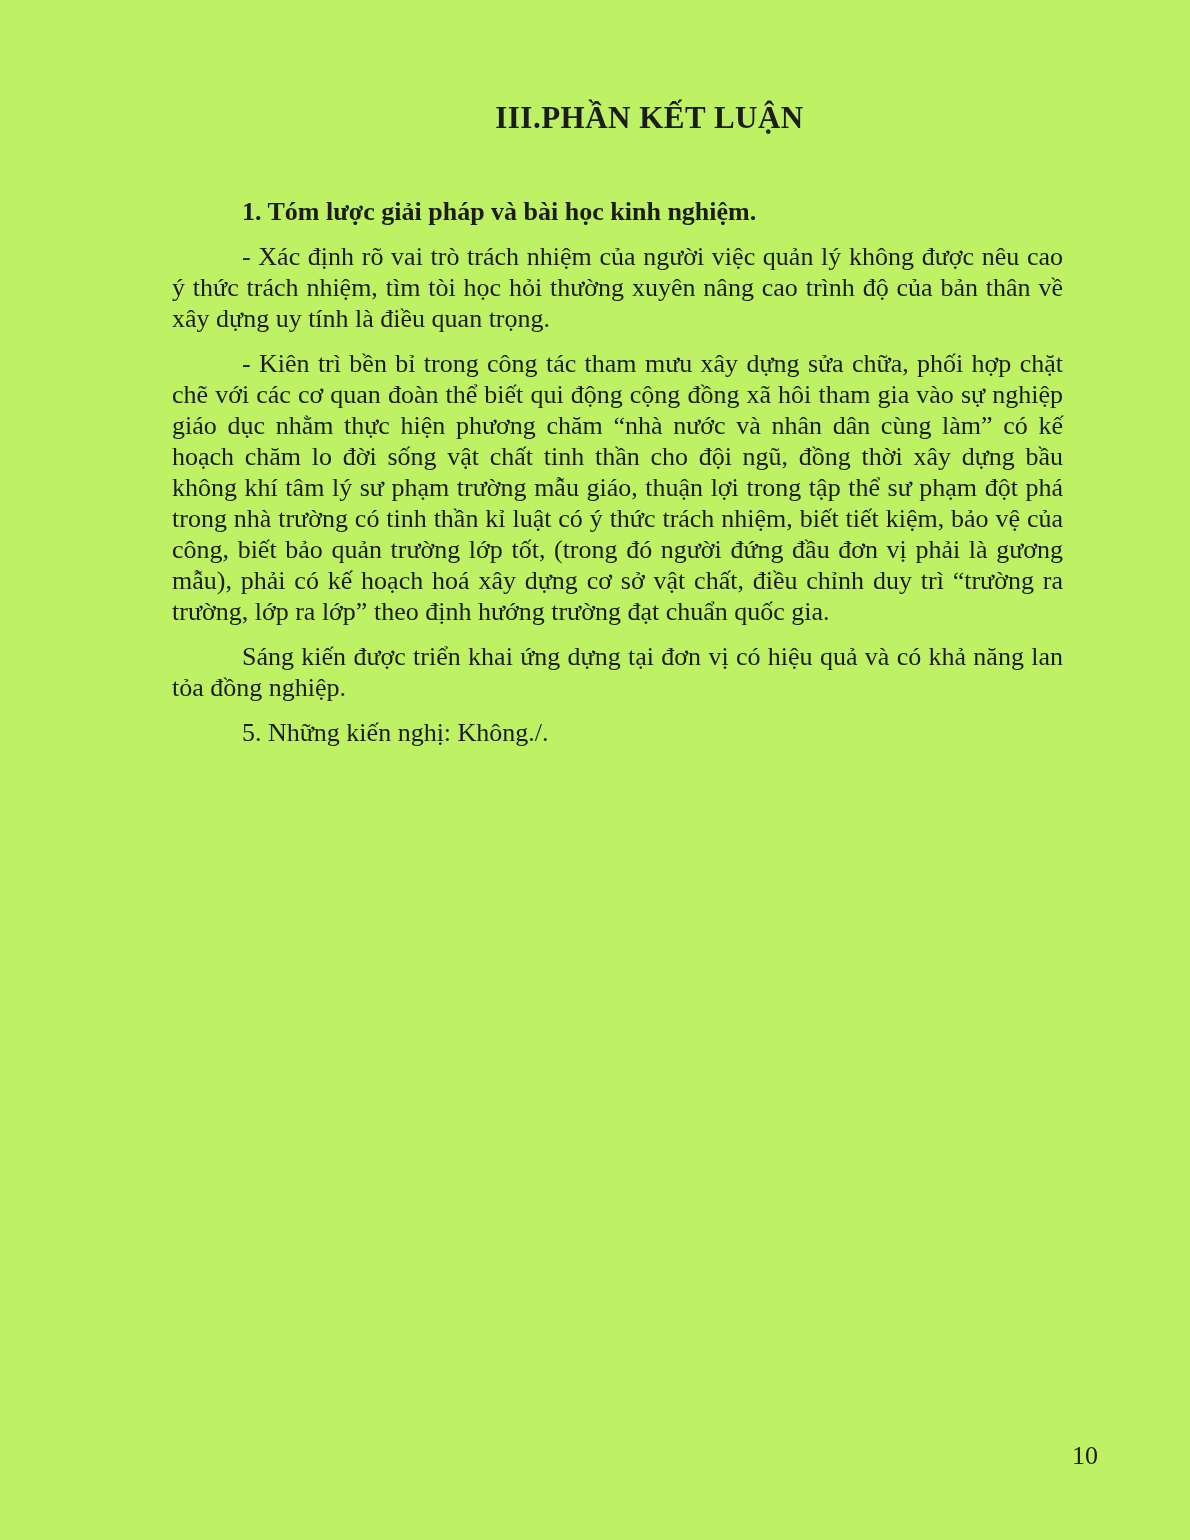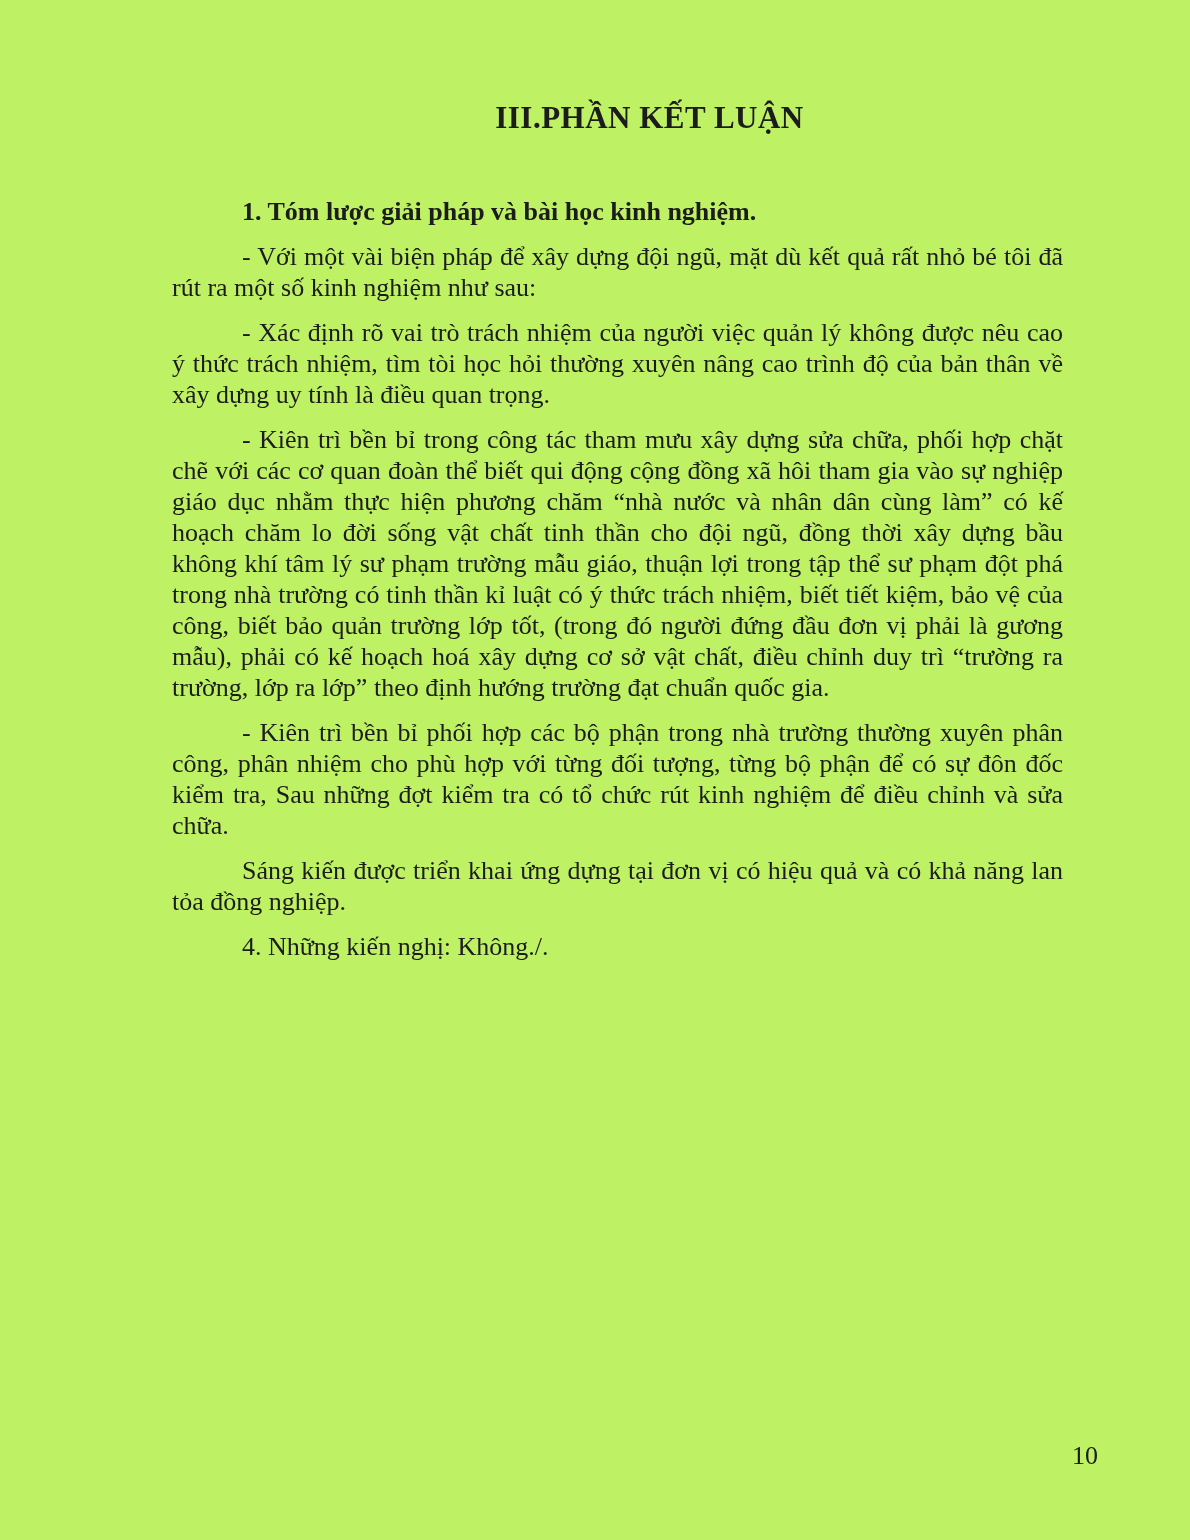--- a/index.html
+++ b/index.html
@@ -60,28 +60,26 @@
 </style>
 </head>
 <body>
 
 <div class="page">
   <div class="content">
     <h1 class="doc-title">III.PHẦN KẾT LUẬN</h1>
 
     <h2 class="heading first">1. Tóm lược giải pháp và bài học kinh nghiệm.</h2>
 
-    <p class="para">- Với một vài biện pháp để xây dựng  đội ngũ, mặt dù kết quả rất nhỏ bé tôi đã rút ra một số kinh nghiệm như sau:</p>
 
     <p class="para">- Xác định rõ vai trò trách nhiệm của người việc quản lý không được nêu cao ý thức trách nhiệm, tìm tòi học hỏi thường xuyên nâng cao trình độ của bản thân về xây dựng  uy tính là điều quan trọng.</p>
 
     <p class="para">- Kiên trì bền bỉ trong công tác tham mưu xây dựng sửa chữa, phối hợp chặt chẽ với các cơ quan đoàn thể  biết qui động cộng đồng xã hôi tham gia vào sự nghiệp giáo dục nhằm thực hiện phương chăm “nhà nước và nhân dân cùng làm” có kế hoạch chăm lo đời sống vật chất tinh thần cho đội ngũ, đồng thời xây dựng bầu không khí tâm lý sư phạm trường mẫu giáo, thuận lợi  trong tập thể sư phạm đột phá trong nhà trường có tinh thần kỉ luật có ý thức trách nhiệm, biết tiết kiệm, bảo vệ của công, biết bảo quản trường lớp tốt, (trong đó người đứng đầu đơn vị phải là gương mẫu), phải có kế hoạch hoá xây dựng cơ sở vật chất, điều chỉnh duy trì “trường ra trường, lớp ra lớp” theo định hướng trường đạt chuẩn quốc gia.</p>
 
-    <p class="para">- Kiên trì bền bỉ phối hợp các bộ phận trong nhà trường thường xuyên phân công, phân nhiệm cho phù hợp với từng đối tượng, từng bộ phận để có sự đôn đốc kiểm tra, Sau những đợt kiểm tra có tổ chức rút kinh nghiệm để điều chỉnh và sửa chữa.</p>
 
 
     <p class="para">Sáng kiến được triển khai ứng dựng tại đơn vị có hiệu quả và có khả năng lan tỏa đồng nghiệp.</p>
 
-    <p class="para">4. Những kiến nghị: Không./.</p>
+    <p class="para">5. Những kiến nghị: Không./.</p>
   </div>
 
   <div class="page-number">10</div>
 </div>
 
 </body></html>

